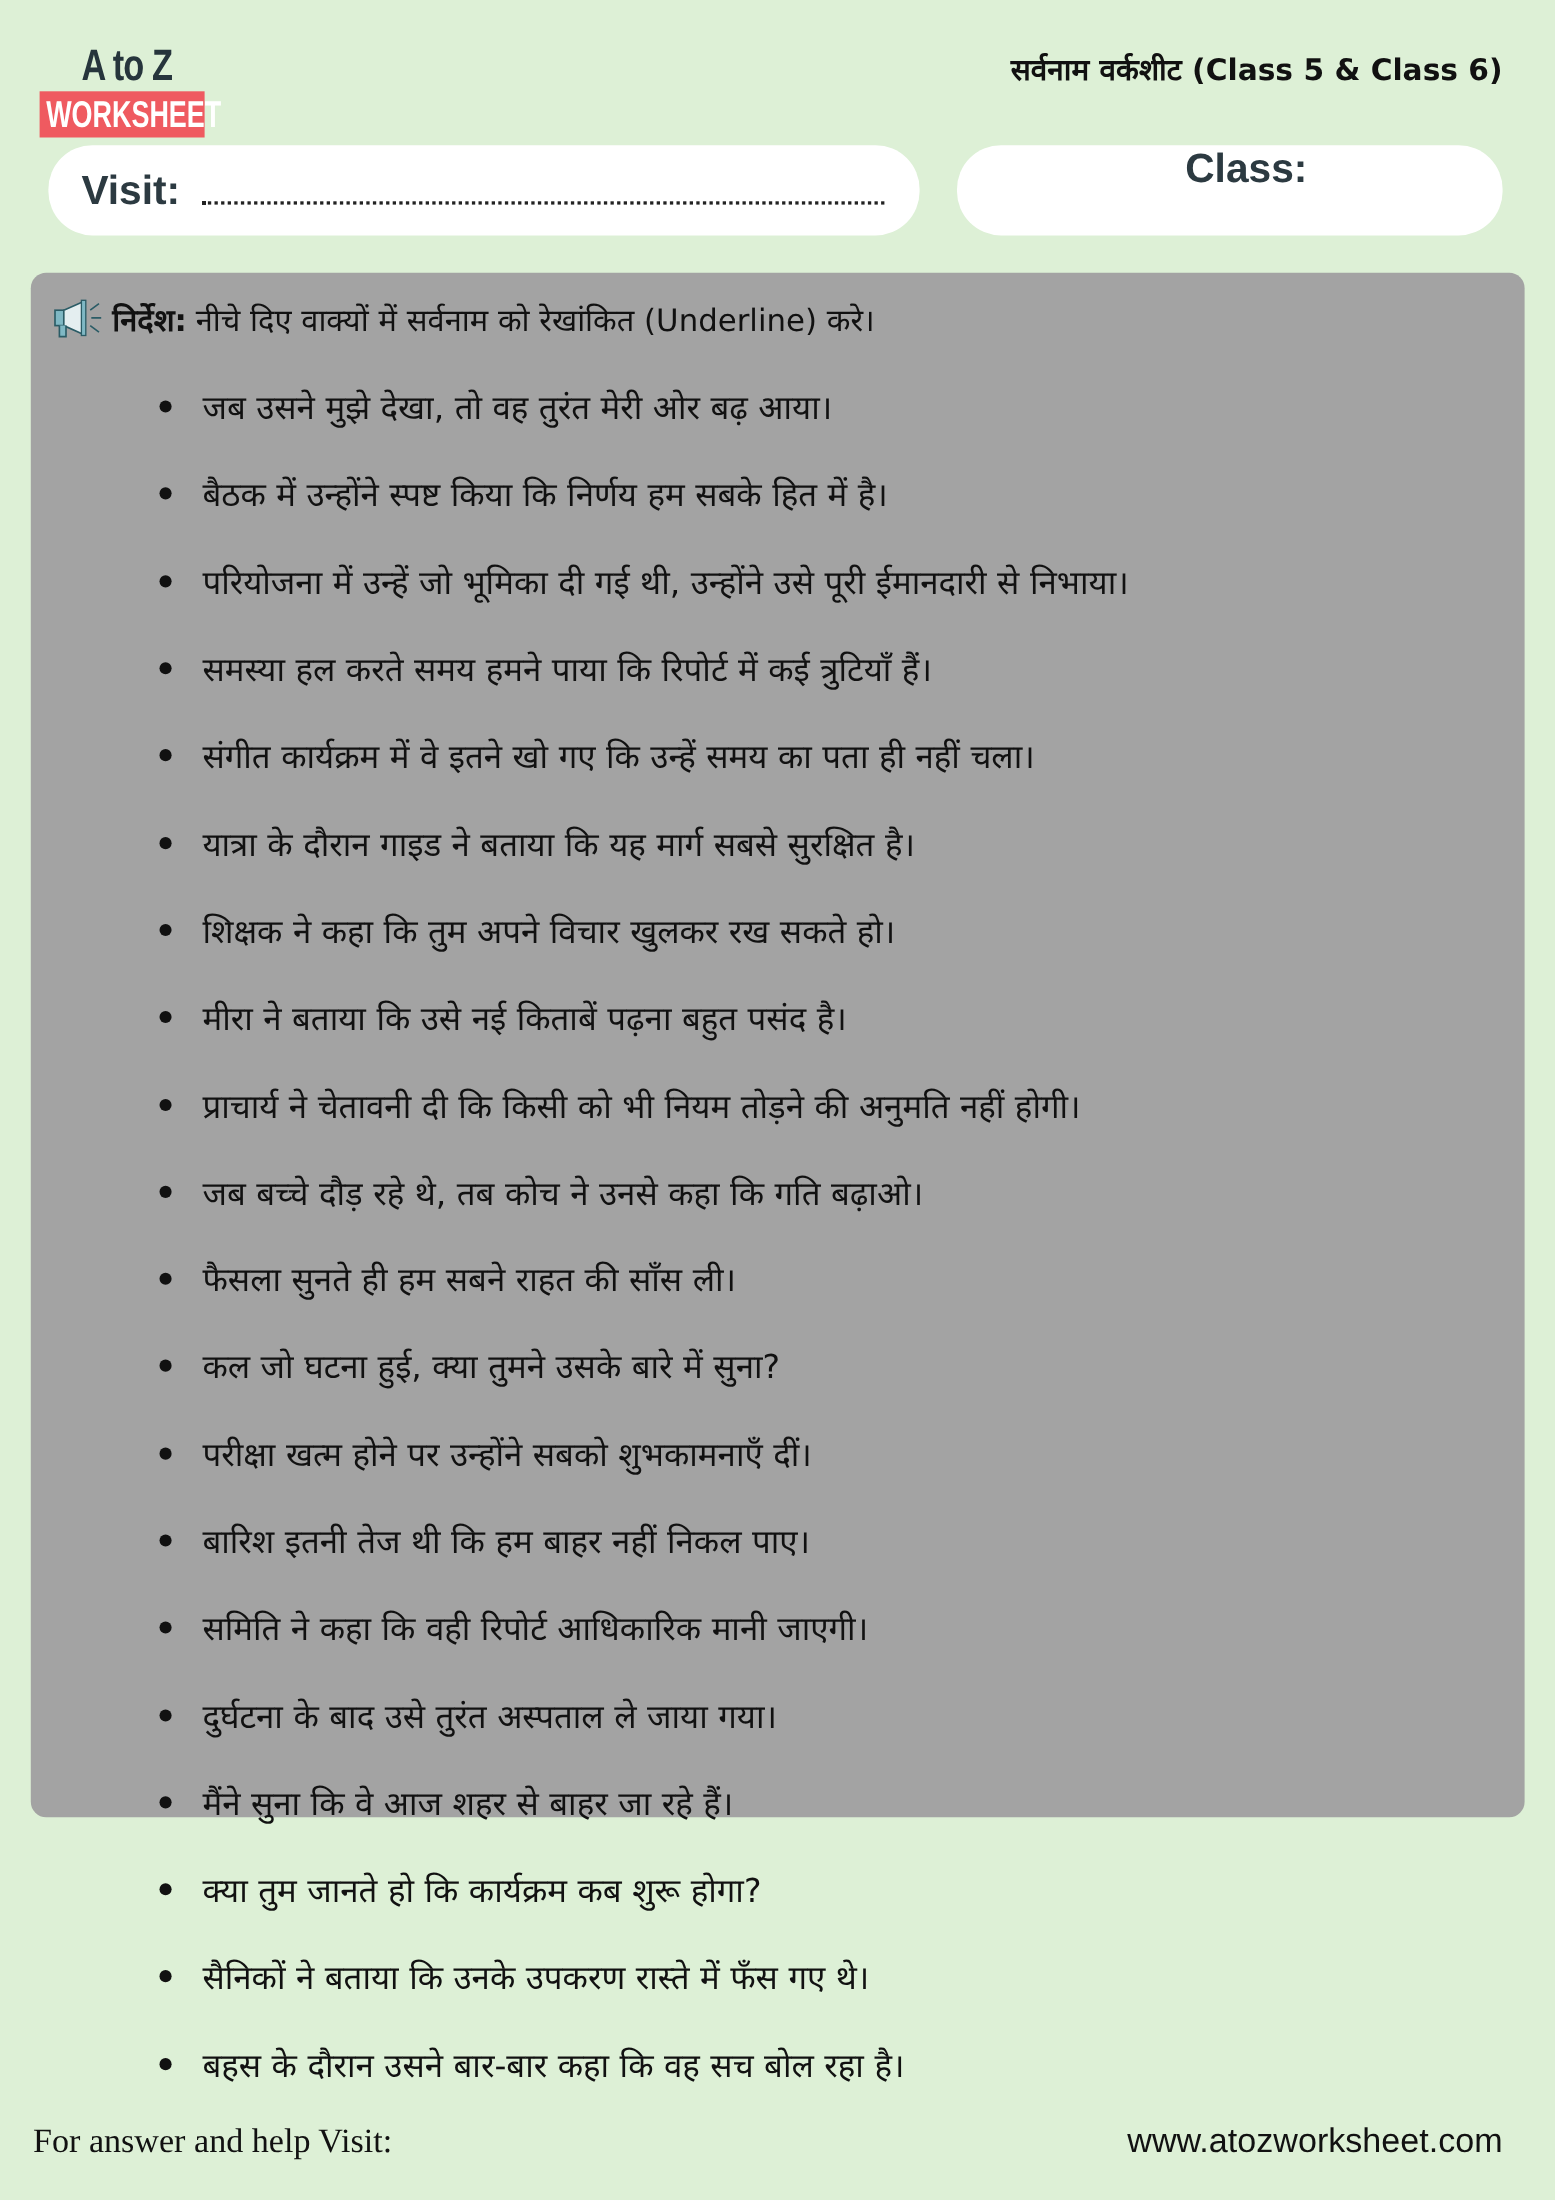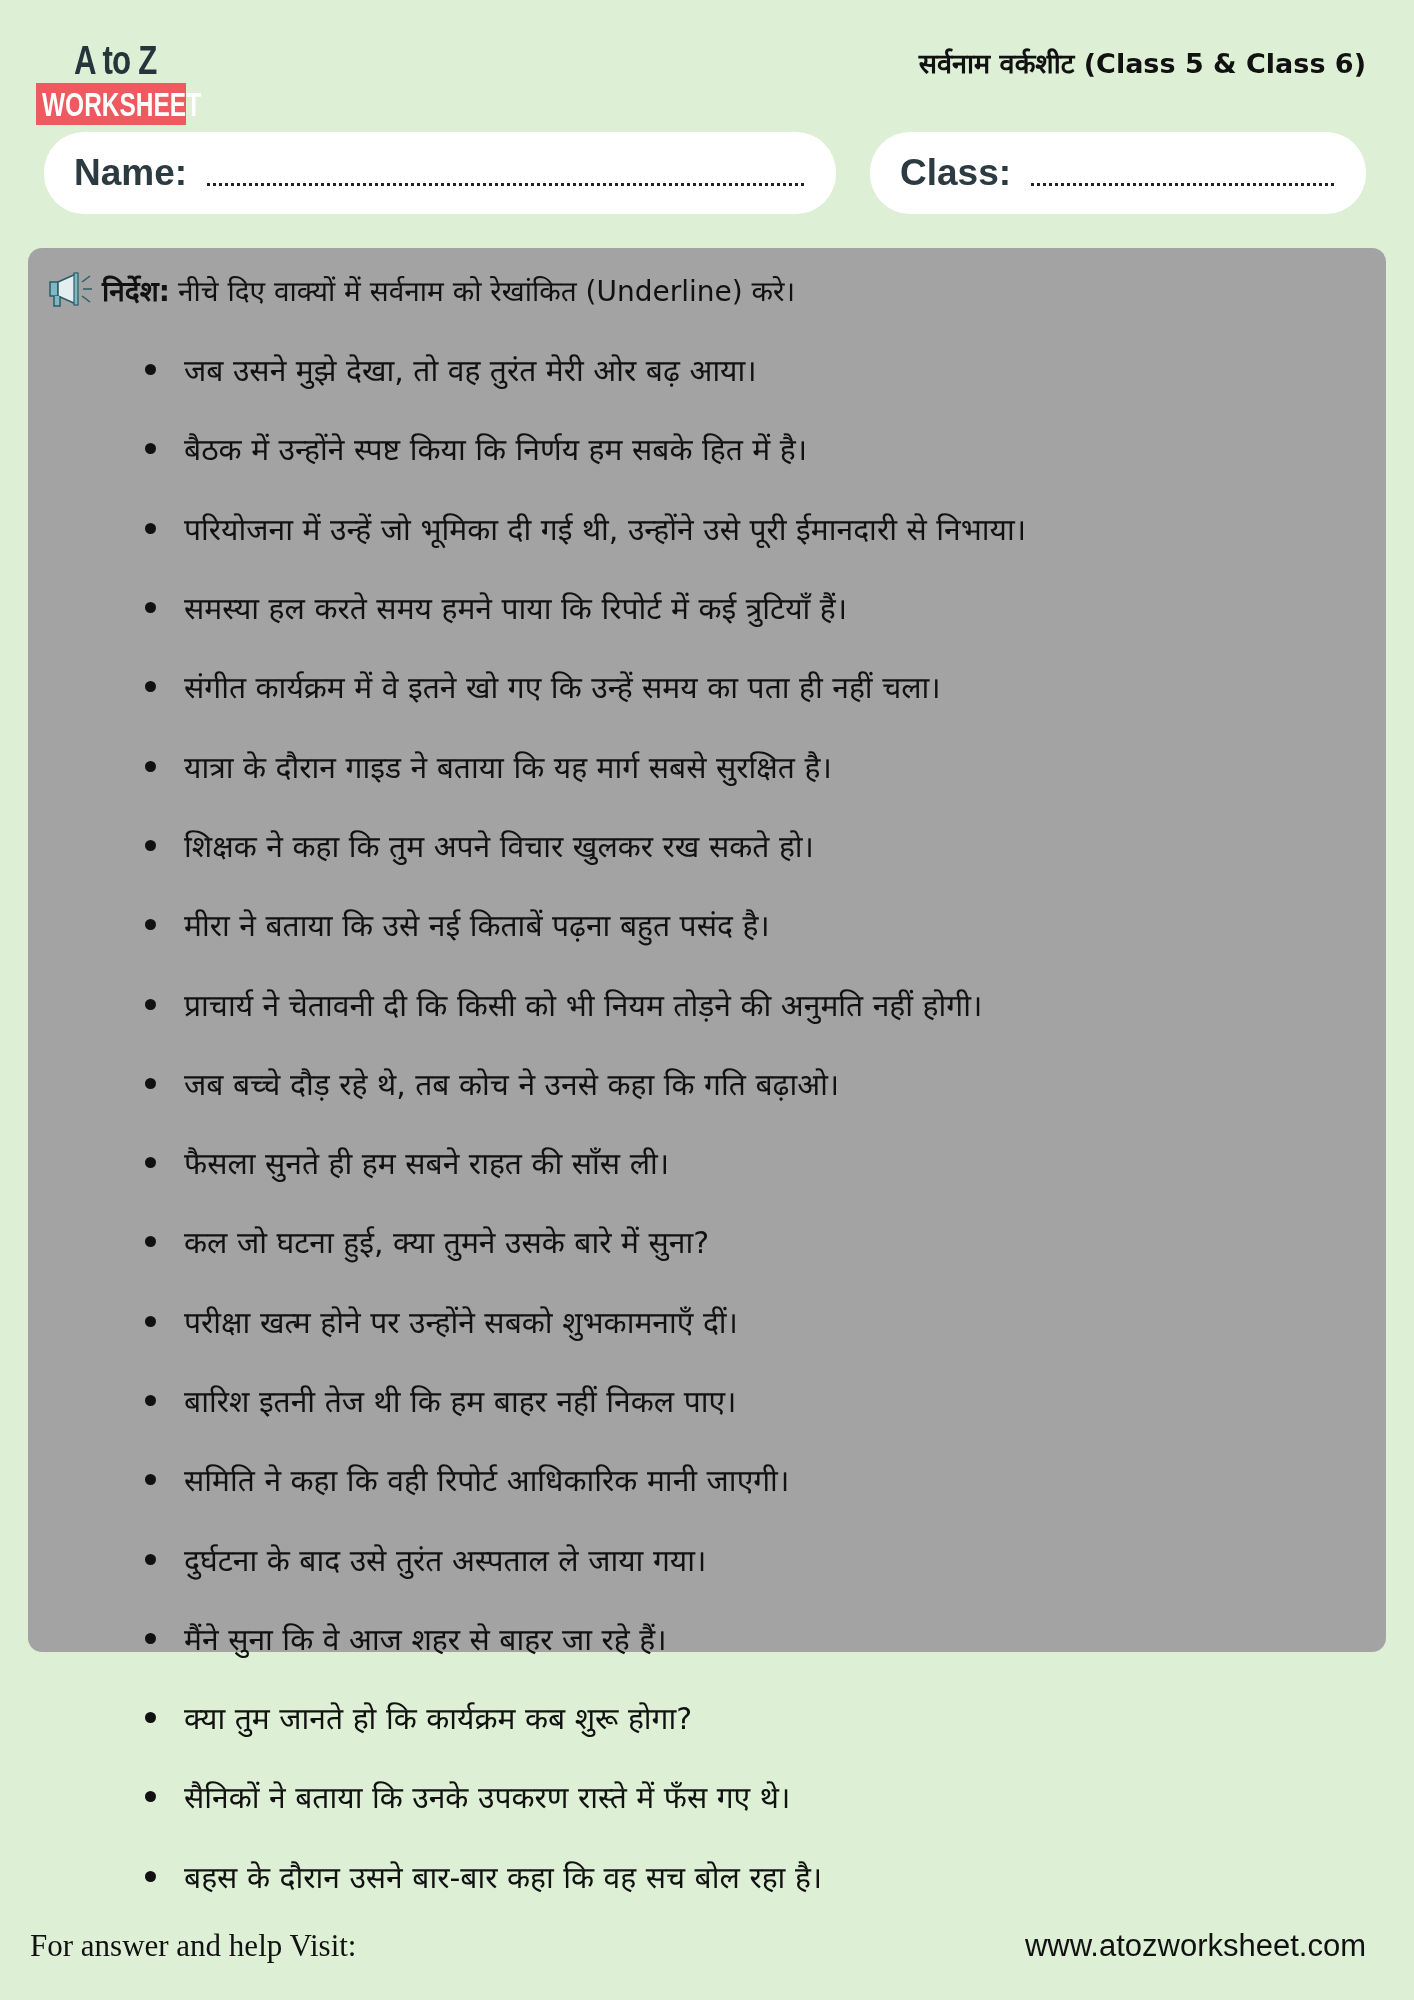--- a/index.html
+++ b/index.html
@@ -76,21 +76,21 @@
     .field-box {
       position: absolute;
       top: 132px;
       height: 82px;
       background: #ffffff;
       border-radius: 40px;
       display: flex;
       align-items: center;
     }
     .field-name { left: 44px; width: 792px; }
-    .field-class { left: 870px; width: 496px; }
+    .field-class { left: 870px; width: 496px; flex-direction: column; }
     .field-label {
       font-family: "Liberation Sans", sans-serif;
       font-weight: bold;
       font-size: 37px;
       color: #2c3a41;
       margin-left: 30px;
       white-space: nowrap;
     }
     .field-line {
       flex: 1;
@@ -175,21 +175,21 @@
       <path d="M40 8 L46 12 L30 40 L26 42 L26 37 Z" fill="none" stroke="#26353c" stroke-width="1.2"></path>
       <path d="M22 44 L42 48" stroke="#ddf0d6" stroke-width="3"></path>
     </svg>
     <span class="logo-atoz">A to Z</span>
     <span class="logo-worksheet"><span>WORKSHEET</span></span>
   </div>
   <div class="page-title">सर्वनाम वर्कशीट (Class 5 &amp; Class 6)</div>
 </div>
 
 <div class="field-box field-name">
-  <span class="field-label">Name:</span>
+  <span class="field-label">Visit:</span>
   <span class="field-line"></span>
 </div>
 
 <div class="field-box field-class">
   <span class="field-label">Class:</span>
   <span class="field-line"></span>
 </div>
 
 <div class="card">
   <div class="instruction">

